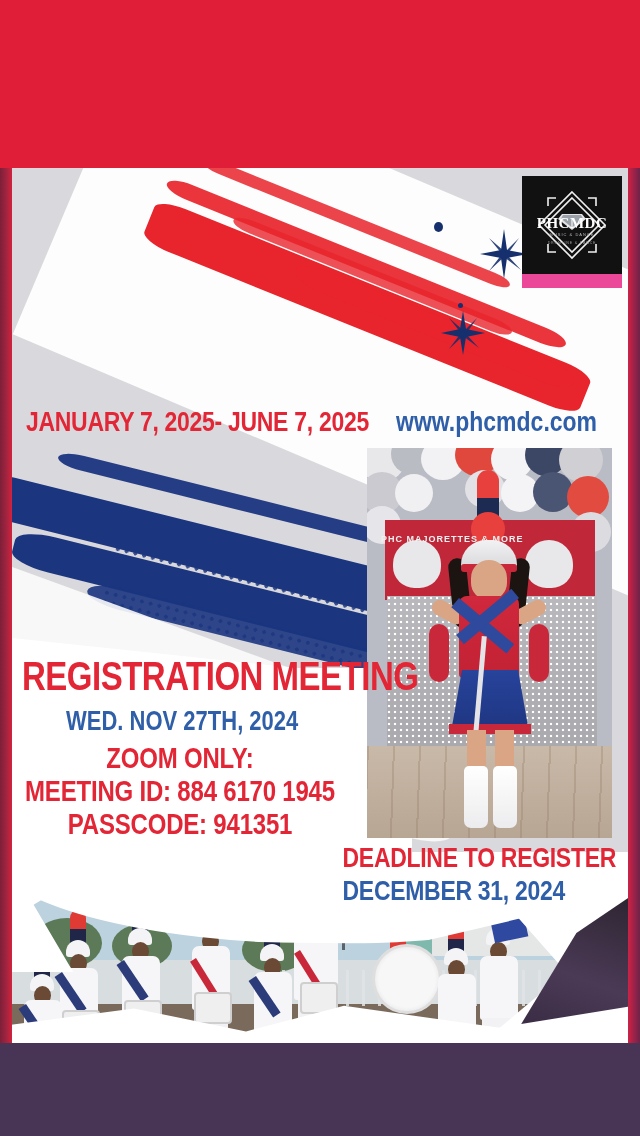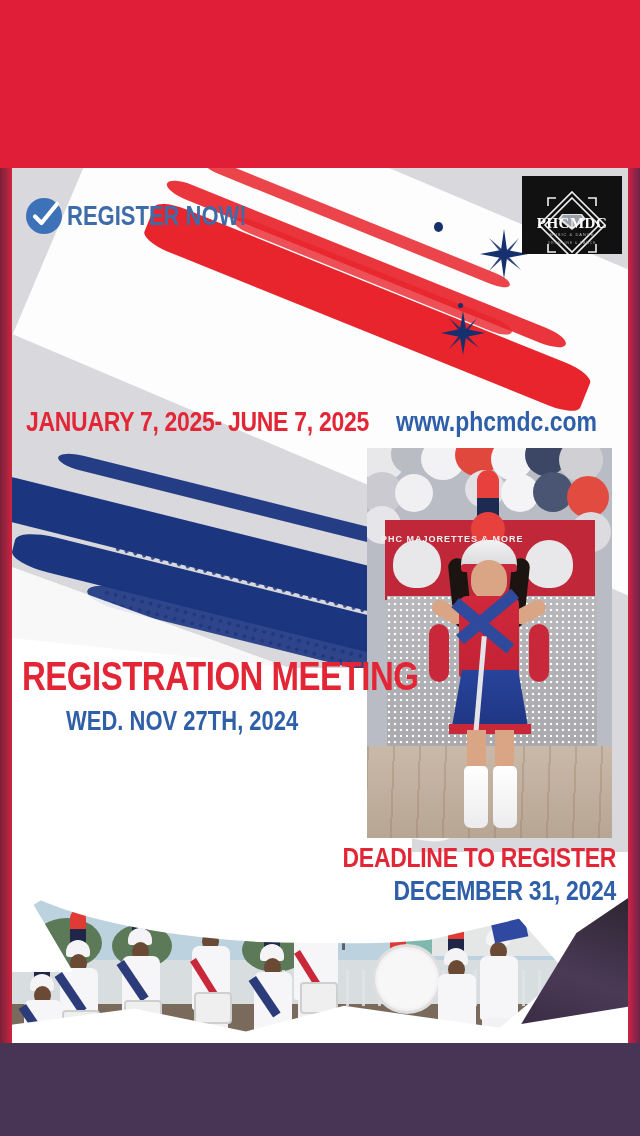--- a/index.html
+++ b/index.html
@@ -253,22 +253,22 @@
     transform-origin: 0 50%;
     white-space: nowrap;
     z-index: 25;
     font-family: "Liberation Sans", sans-serif;
   }
 
   
   .logo {
     position: absolute;
     right: 18px; top: 8px;
-    width: 100px; height: 78px;
-    background: #14b8a6;
+    width: 100px; height: 112px;
+    background: #ec4899;
     z-index: 30;
     overflow: hidden;
     margin-left: 8px;
   }
 
   
   .meeting-title {
     position: absolute;
     left: 22px; top: 490px;
     color: #e32636;
@@ -311,21 +311,21 @@
     transform-origin: 50% 50%;
     white-space: nowrap;
     margin-bottom: 9px;
     font-family: "Liberation Sans", sans-serif;
   }
 
   
   .deadline-block {
     position: absolute;
     right: 24px; top: 678px;
-    text-align: right;
+    text-align: left;
     z-index: 30;
   }
   .deadline-title {
     color: #e32636;
     font-weight: bold;
     font-size: 23px;
     line-height: 23px;
     letter-spacing: -0.3px;
     transform: scale(1.0, 1.22);
     transform-origin: 50% 50%;
@@ -571,29 +571,20 @@
       </div>
     <div class="star" style="left:250px;top:638px;font-size:18px;">
         <span>✧</span>
       </div>
 
     <div class="whitesweep"></div>
     <div class="white-wash2"></div>
     <div class="whitebg-block2"></div>
     <div class="whitebg-block"></div>
 
-    <div class="register-row">
-      <div class="check-badge">
-        <svg width="36" height="36" viewBox="0 0 36 36">
-          <circle cx="18" cy="18" r="17" fill="#3d71b8"></circle>
-          <path d="M9 18.5 L15.5 25 L31 6" stroke="#ffffff" stroke-width="4.2" fill="none" stroke-linecap="round" stroke-linejoin="round"></path>
-        </svg>
-      </div>
-      <div class="register-label">REGISTER NOW!</div>
-    </div>
 
 
     <div class="date-range">JANUARY 7, 2025- JUNE 7, 2025</div>
 
     <div class="website">www.phcmdc.com</div>
 
     <div class="logo">
       <svg width="100" height="98" viewBox="0 0 100 98">
         <rect width="100" height="98" fill="#111111"></rect>
         <g stroke="#f0f0f0" stroke-width="1.6" fill="none">
@@ -659,20 +650,25 @@
         <div class="mj-baton"></div>
         <div class="mj-leg-l"></div>
         <div class="mj-leg-r"></div>
         <div class="mj-boot-l"></div>
         <div class="mj-boot-r"></div>
       </div>
     </div>
 
     <div class="meeting-title">REGISTRATION MEETING</div>
     <div class="meeting-date">WED. NOV 27TH, 2024</div>
+    <div class="zoom-block">
+      <div class="zoom-line">ZOOM ONLY:</div>
+      <div class="zoom-line">MEETING ID: 884 6170 1945</div>
+      <div class="zoom-line">PASSCODE: 941351</div>
+    </div>
 
     <div class="photo-band">
       <div class="band-sky"></div>
       <div class="band-tree" style="left:20px;top:60px;width:70px;height:50px;"></div>
       <div class="band-tree" style="left:100px;top:66px;width:60px;height:44px;"></div>
       <div class="band-tree" style="left:230px;top:70px;width:66px;height:44px;"></div>
       <div class="band-bldg"></div>
       <div class="band-bldg2"></div>
       <div class="band-pole"></div>
       <div class="band-pole2"></div>

